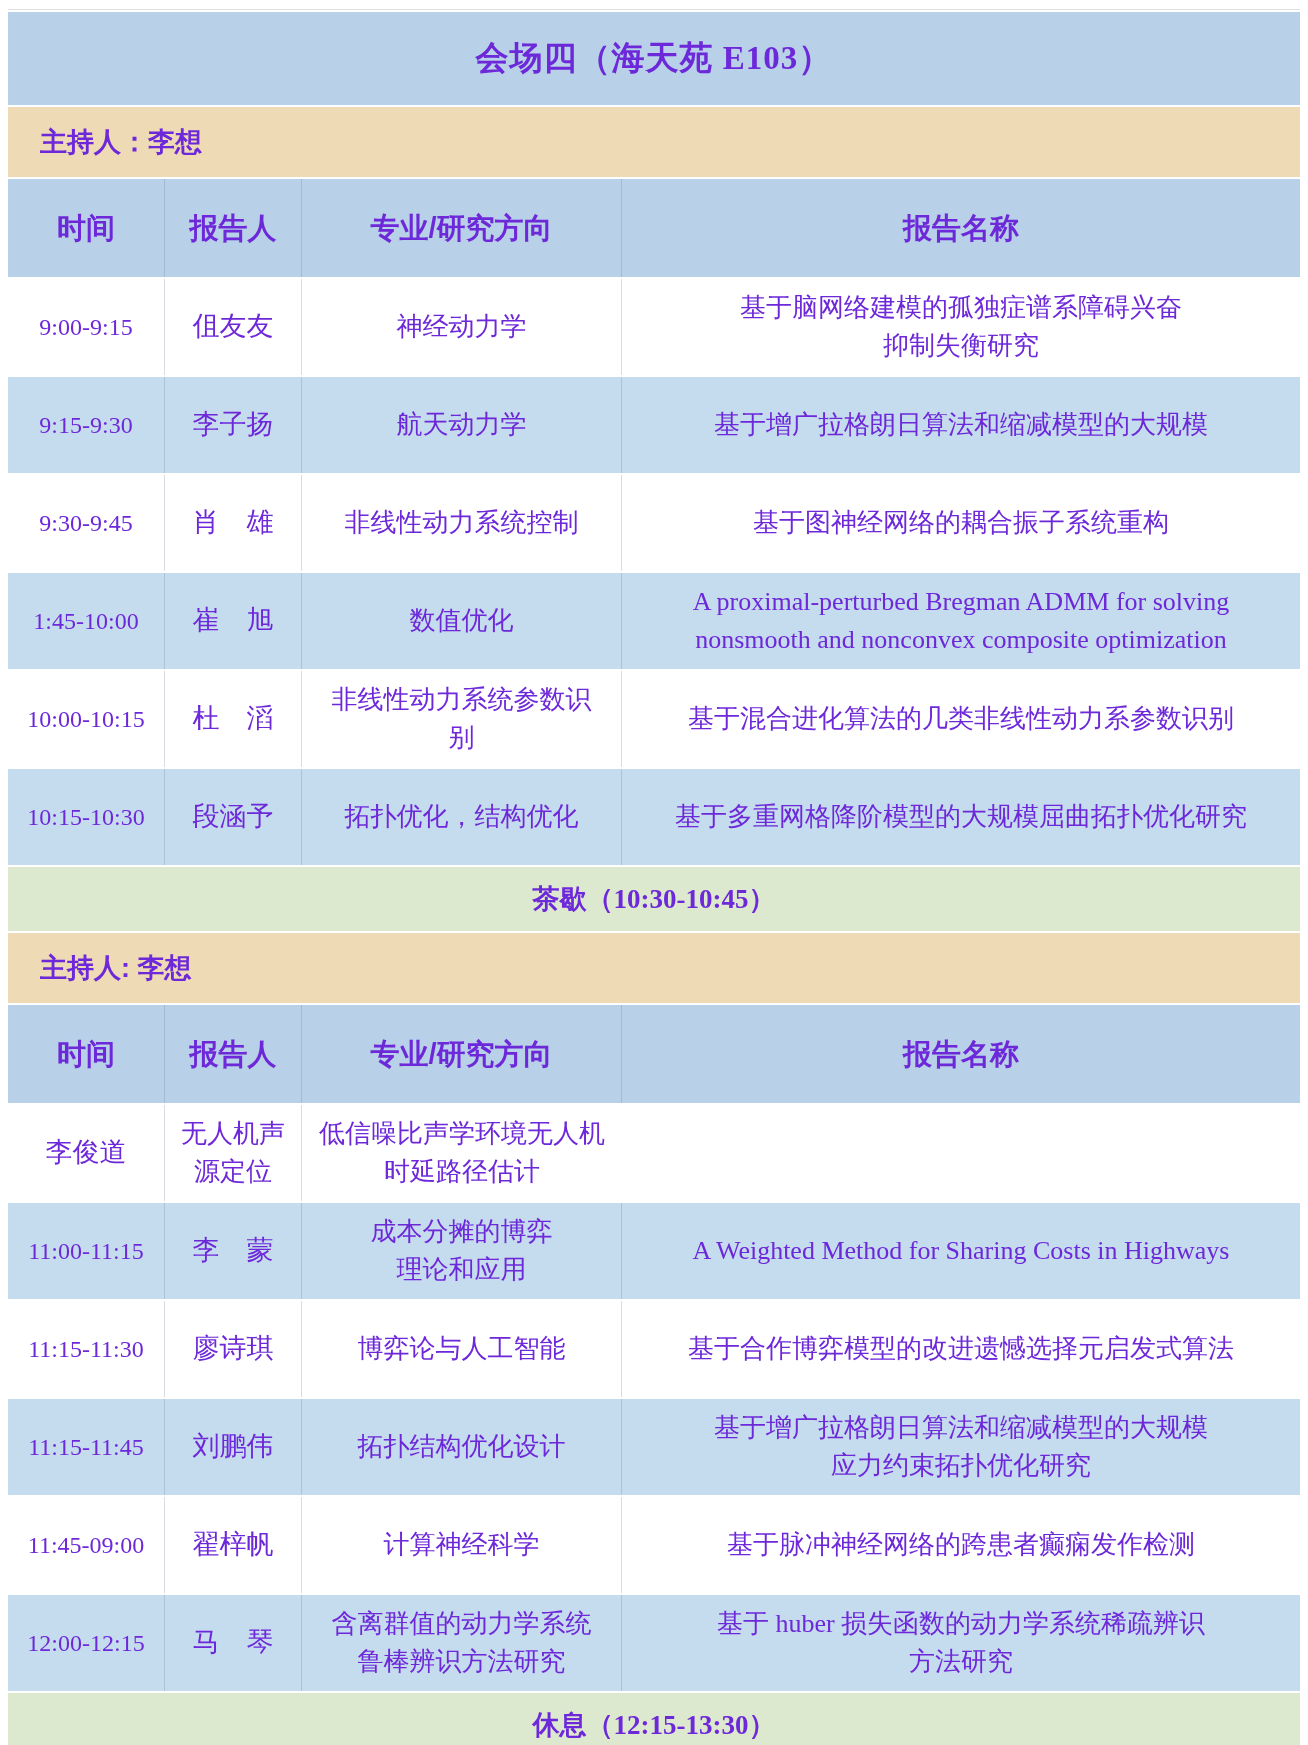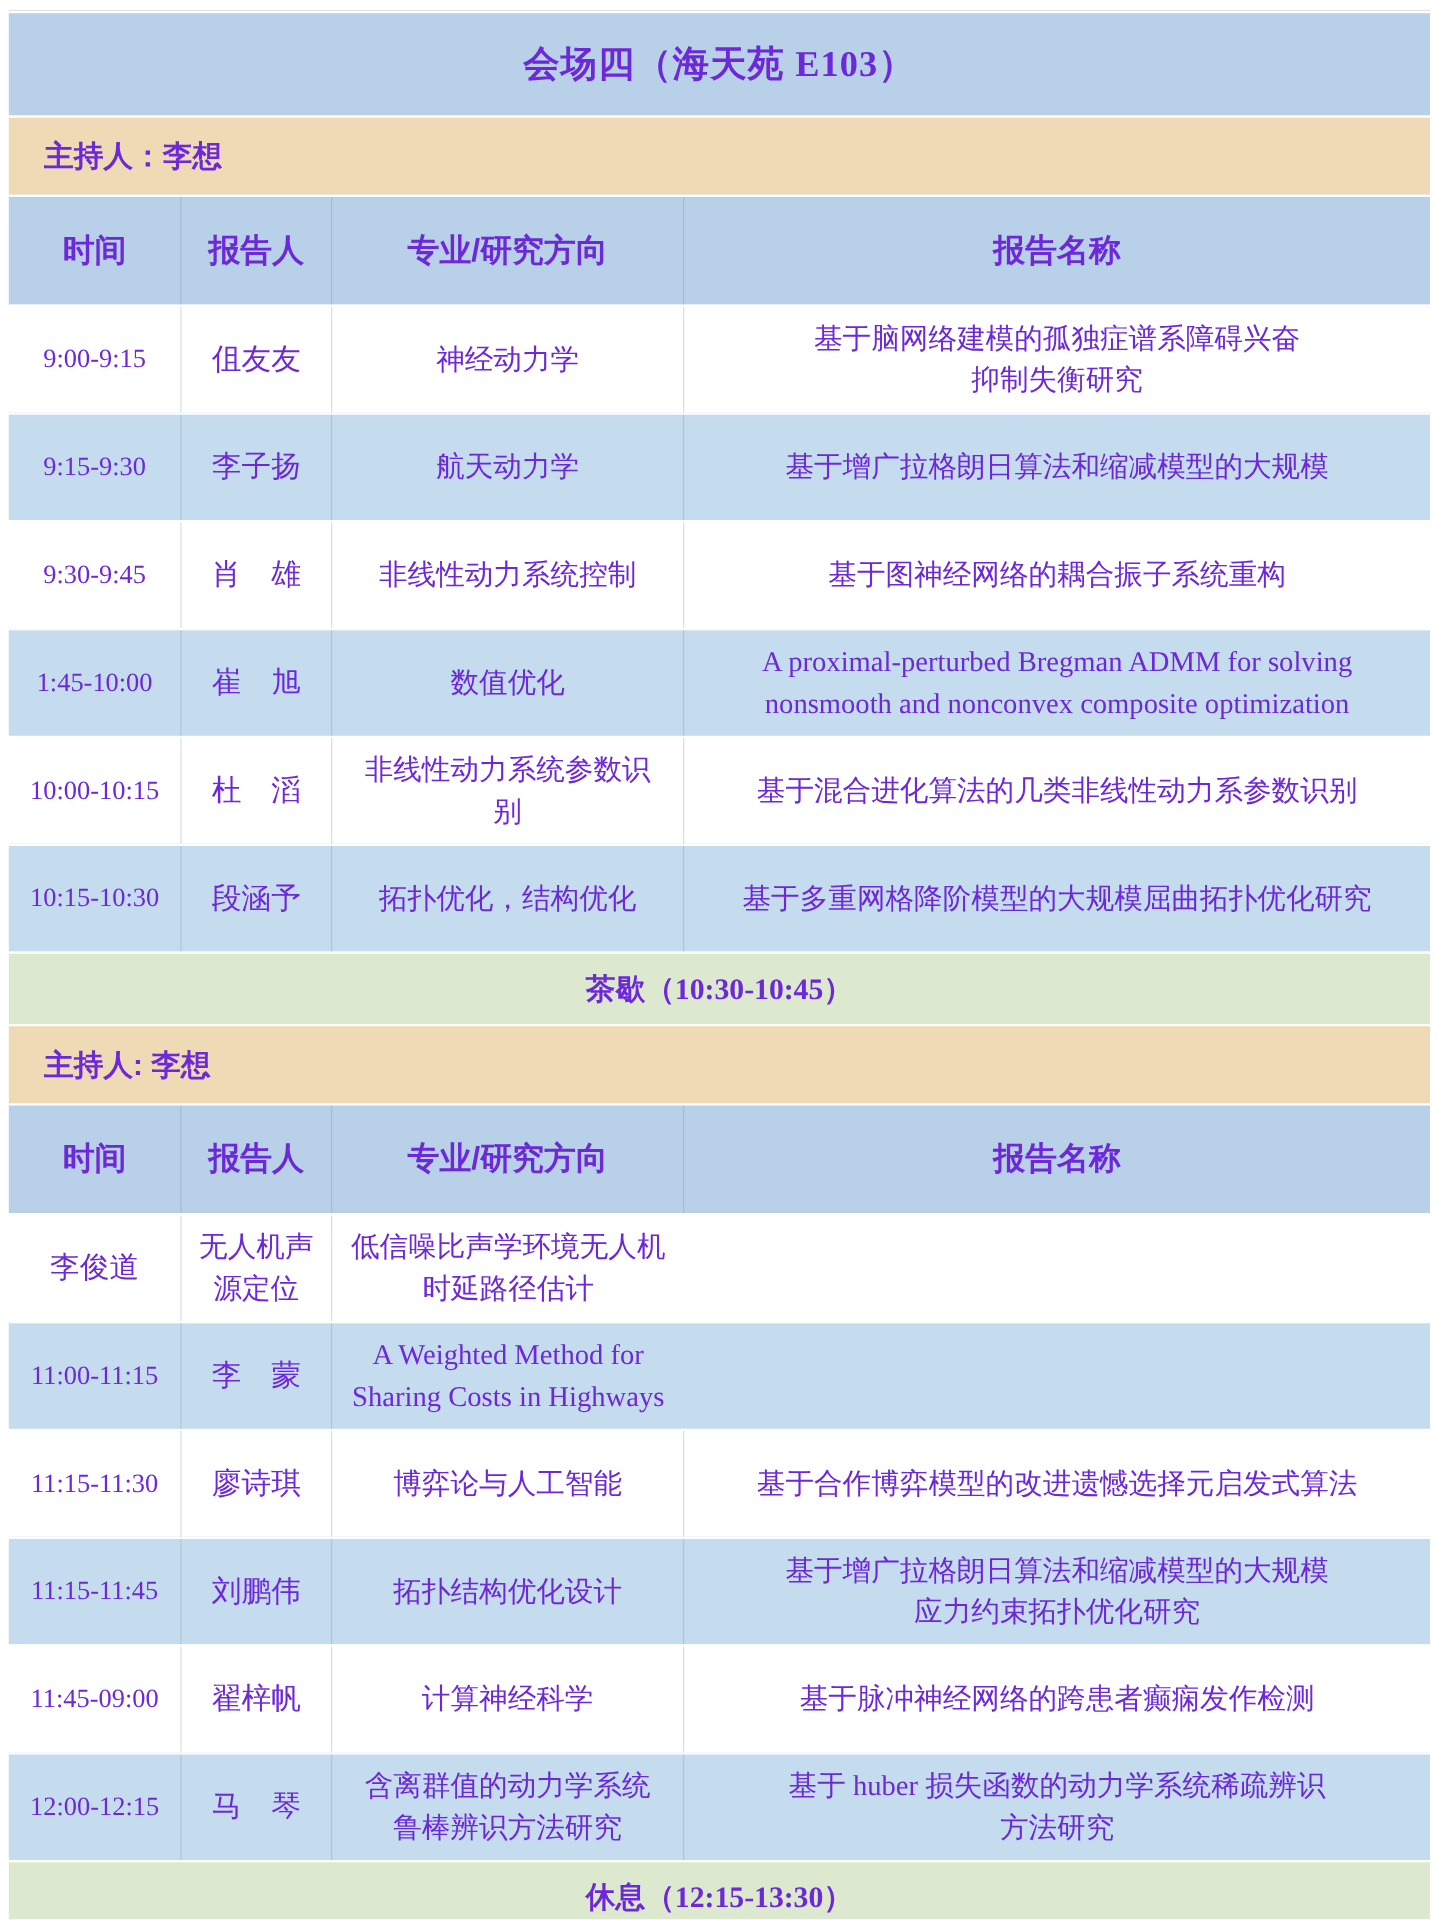--- a/index.html
+++ b/index.html
@@ -140,20 +140,22 @@
     </div>
     <div>
         <div class="row r-white">
           <div class="cell c-speaker">李俊道</div>
           <div class="cell c-major">无人机声源定位</div>
           <div class="cell c-title">低信噪比声学环境无人机时延路径估计</div>
         </div>
         <div class="row r-blue">
           <div class="cell c-time">11:00-11:15</div>
           <div class="cell c-speaker">李　蒙</div>
+          <div class="cell c-major">成本分摊的博弈
+理论和应用</div>
           <div class="cell c-title">A Weighted Method for Sharing Costs in Highways</div>
         </div>
         <div class="row r-white">
           <div class="cell c-time">11:15-11:30</div>
           <div class="cell c-speaker">廖诗琪</div>
           <div class="cell c-major">博弈论与人工智能</div>
           <div class="cell c-title">基于合作博弈模型的改进遗憾选择元启发式算法</div>
         </div>
         <div class="row r-blue">
           <div class="cell c-time">11:15-11:45</div>

